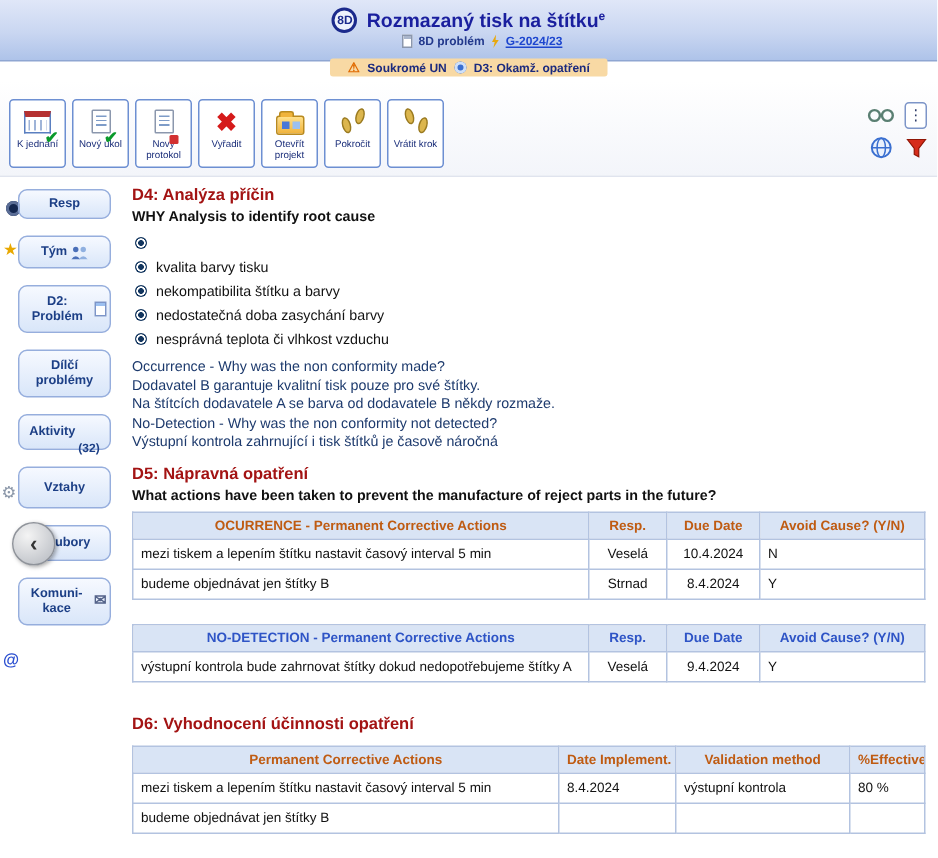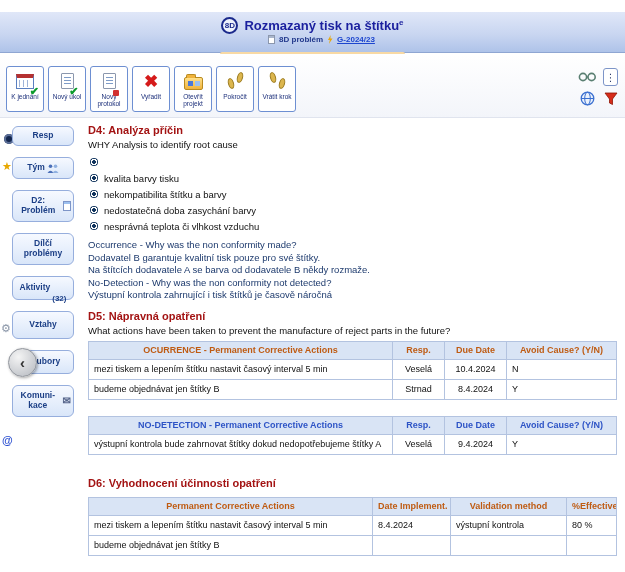--- a/index.html
+++ b/index.html
@@ -1,20 +1,20 @@
 <!DOCTYPE html>
 <html><head>
 <meta charset="utf-8">
 <style>
   *{margin:0;padding:0;box-sizing:border-box;}
   html,body{width:625px;height:572px;overflow:hidden;background:#fff;font-family:"Liberation Sans",sans-serif;}
   .page{position:relative;width:625px;height:572px;background:#fff;overflow:hidden;}
 
   
-  .header{position:absolute;top:12px;left:0;right:0;height:41px;
+  .header{position:absolute;top:0;left:0;right:0;height:41px;
     background:linear-gradient(180deg,#e0e7f8 0%,#c9d6f1 55%,#aec3e9 100%);
     border-bottom:1px solid #8fa6d2;text-align:center;}
   .title-row{padding-top:5px;display:flex;justify-content:center;align-items:center;gap:6px;}
   .badge{width:17px;height:17px;border-radius:50%;border:2px solid #1b2a8c;background:#eef2fc;
     color:#1b2a8c;font-size:8px;font-weight:bold;display:flex;align-items:center;justify-content:center;flex:none;}
   .title{font-size:13px;font-weight:bold;color:#1a1f9e;}
   .title sup{font-size:8px;}
   .sub-row{margin-top:1px;font-size:8px;font-weight:bold;color:#22398c;
     display:flex;justify-content:center;align-items:center;gap:4px;padding-left:18px;}
   .sub-link{color:#1d46cf;text-decoration:underline;cursor:pointer;}
@@ -83,21 +83,21 @@
     box-shadow:inset 0 2px 0 #9cc0f0;}
   .ppl{display:inline-flex;}
   .back-btn{position:absolute;left:8px;top:230px;width:29px;height:29px;border-radius:50%;
     background:radial-gradient(circle at 35% 30%,#f4f4f4,#b4b8bf);border:1px solid #8f939a;
     box-shadow:1px 1px 3px rgba(0,0,0,.35);display:flex;align-items:center;justify-content:center;
     font-size:15px;font-weight:bold;color:#333;cursor:pointer;z-index:3;}
 
   
   .content{position:absolute;left:80px;top:118px;right:0;bottom:0;overflow:hidden;padding:6px 8px 0 8px;background:#fff;}
   h3.sec{font-size:11px;font-weight:bold;color:#a31313;margin-bottom:3px;}
-  .black{font-size:9.5px;color:#111;}
+  .black{font-size:9.5px;color:#111;font-weight:bold;}
   ul.why{list-style:none;margin:4px 0 2px 2px;}
   ul.why li{display:flex;align-items:center;gap:6px;font-size:9.5px;color:#111;height:16px;}
   .bdot{width:8px;height:8px;border-radius:50%;flex:none;
     background:radial-gradient(circle,#12355e 30%,#ffffff 38% 52%,#12355e 58%);}
   .analysis{margin:5px 0 0 0;font-size:9.5px;color:#1d3a6d;line-height:12.5px;}
   table{border-collapse:collapse;width:528px;margin-top:5px;font-size:9px;color:#111;table-layout:fixed;}
   th,td{border:1px solid #b3c3e0;padding:2px 5px;overflow:hidden;white-space:nowrap;}
   th{background:#d9e4f5;font-weight:bold;text-align:center;height:18px;}
   td{height:20px;background:#fff;text-align:left;}
   td.c{text-align:center;}

